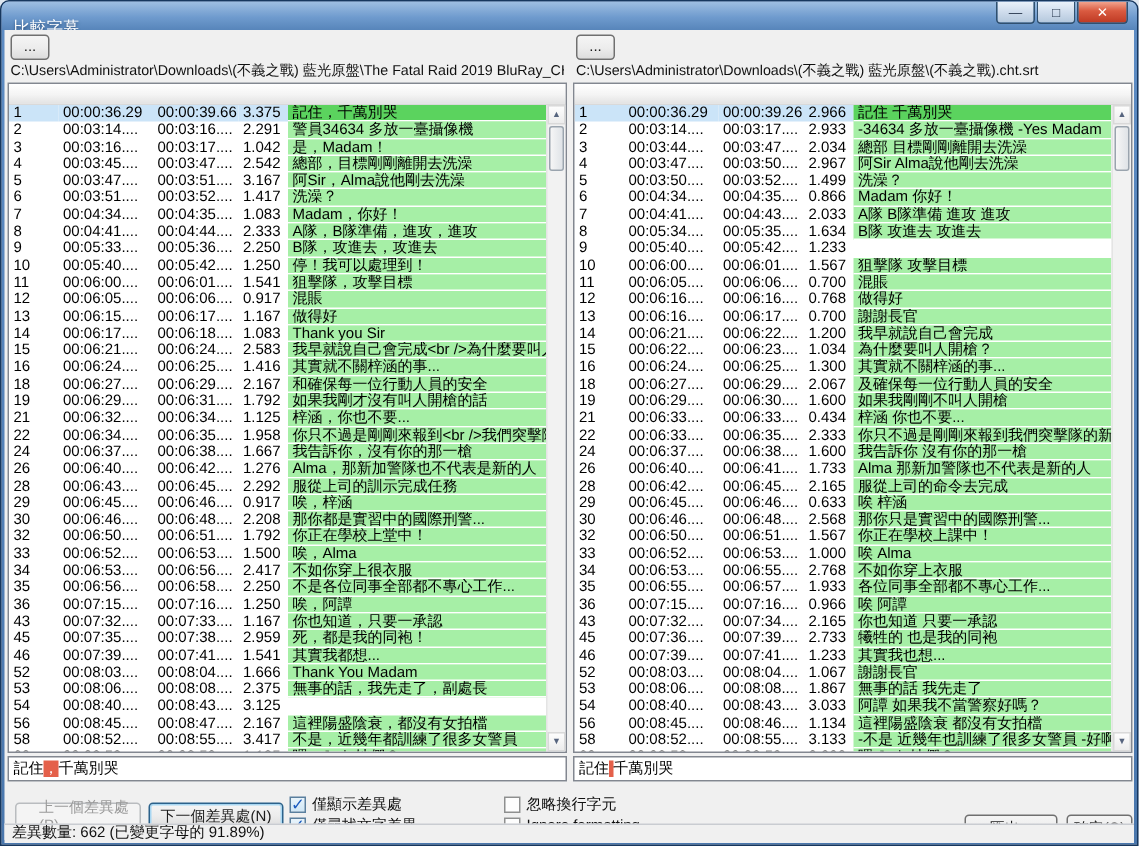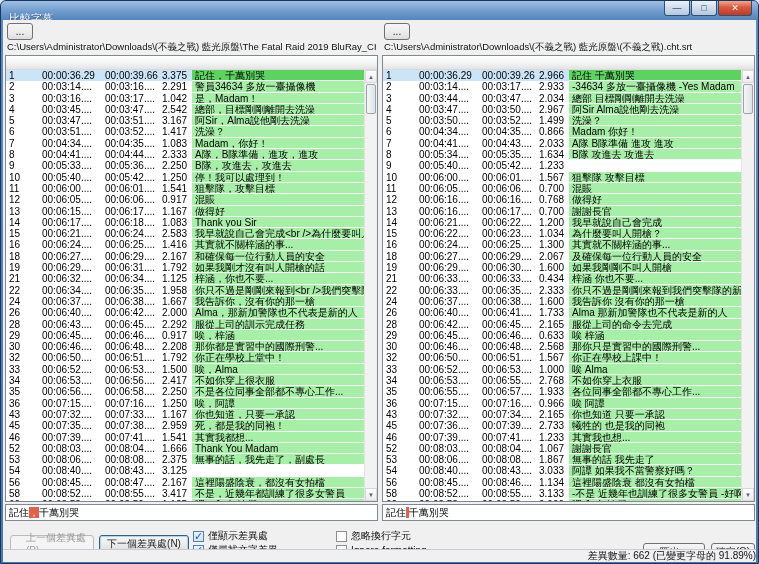--- a/index.html
+++ b/index.html
@@ -65,21 +65,21 @@
   .cb .box{width:11px;height:11px;border:1px solid #8e8f8f;background:#fdfdfd;margin-right:4px;
     position:relative;flex:none;}
   .cb[data-checked="true"] .box{background:linear-gradient(#e9f4fb,#cfe6f5);border-color:#5a7f9e;}
   .cb[data-checked="true"] .box::after{content:"✓";position:absolute;left:0px;top:-2px;
     font-size:11px;font-weight:bold;color:#1b5bbf;}
   .cb1{left:190px;top:510px;} .cb2{left:190px;top:524px;}
   .cb3{left:333px;top:510px;} .cb4{left:333px;top:524px;}
 
   .statusbar{position:absolute;left:0;right:0;top:529px;height:13px;border-top:1px solid #c9ccd1;
     background:#f0f0f0;font-size:10px;line-height:12px;padding-left:5px;color:#101010;
-    white-space:nowrap;overflow:hidden;text-align:right;}
+    white-space:nowrap;overflow:hidden;}
 </style>
 </head>
 <body>
 
 <div class="window">
   <div class="titlebar">
     <span class="title">比較字幕</span>
     <div class="caps">
       <div class="cap">
           <span>—</span>
@@ -251,21 +251,21 @@
               <div class="cell c-n">24</div>
               <div class="cell c-start">00:06:37....</div>
               <div class="cell c-end">00:06:38....</div>
               <div class="cell c-dur">1.667</div>
               <div class="cell c-text">我告訴你，沒有你的那一槍</div>
             </div>
             <div class="trow">
               <div class="cell c-n">26</div>
               <div class="cell c-start">00:06:40....</div>
               <div class="cell c-end">00:06:42....</div>
-              <div class="cell c-dur">2.000</div>
+              <div class="cell c-dur">1.276</div>
               <div class="cell c-text">Alma，那新加警隊也不代表是新的人</div>
             </div>
             <div class="trow">
               <div class="cell c-n">28</div>
               <div class="cell c-start">00:06:43....</div>
               <div class="cell c-end">00:06:45....</div>
               <div class="cell c-dur">2.292</div>
               <div class="cell c-text">服從上司的訓示完成任務</div>
             </div>
             <div class="trow">

